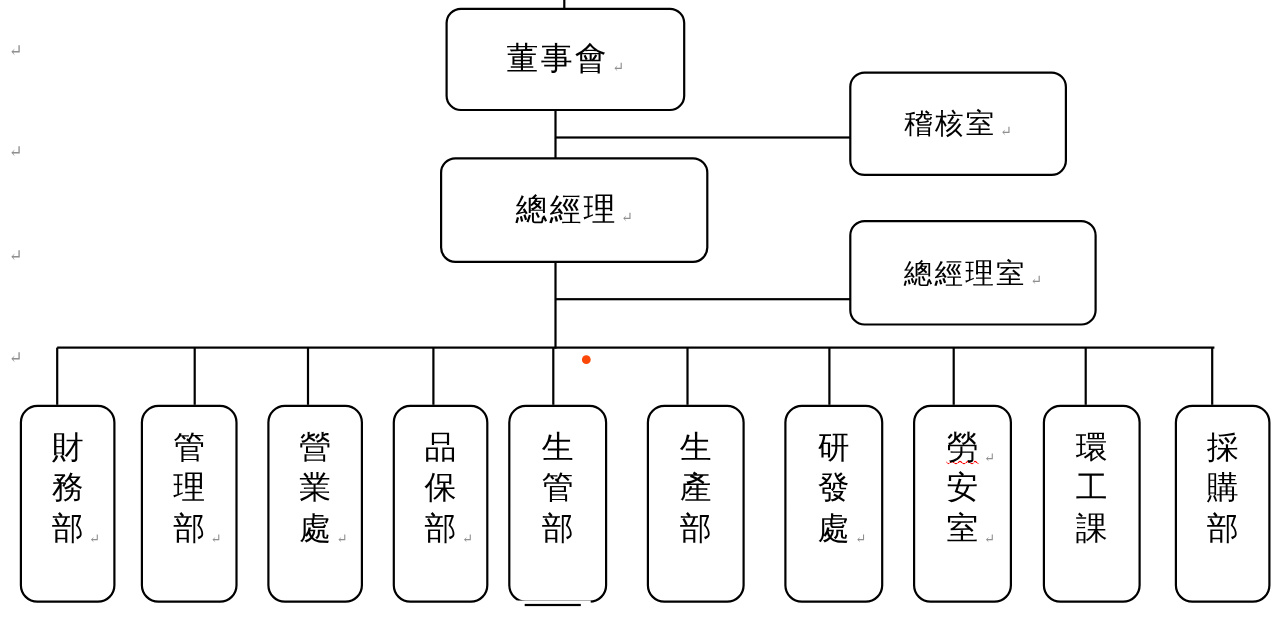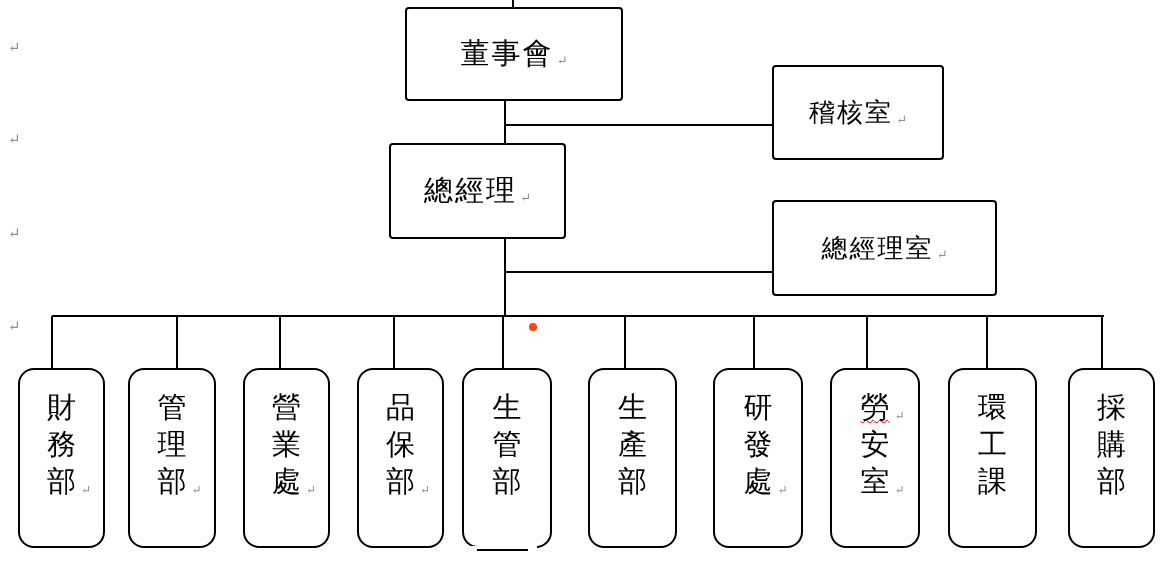--- a/index.html
+++ b/index.html
@@ -2,21 +2,21 @@
 <html><head>
 <meta charset="utf-8">
 <style>
   html,body{margin:0;padding:0;background:#ffffff;}
   .canvas{
     position:relative;width:1161px;height:565px;background:#ffffff;
     font-family:"Liberation Serif","DejaVu Serif",serif;overflow:hidden;
   }
   .ln{position:absolute;background:#000000;}
   .obox{
-    position:absolute;border:2.5px solid #000000;border-radius:4px;background:#ffffff;
+    position:absolute;border:2.5px solid #000000;border-radius:14px;background:#ffffff;
     display:flex;align-items:center;justify-content:center;box-sizing:border-box;
   }
   .olabel{font-size:29px;color:#000000;letter-spacing:2px;white-space:nowrap;}
   .obox.small .olabel{font-size:26px;}
   .rmark{color:#8f8f8f;font-size:13px;margin-left:3px;position:relative;top:7px;}
   .pmark{position:absolute;left:8px;color:#8f8f8f;font-size:15px;line-height:1;}
   .dept{
     position:absolute;top:368px;height:180px;border:2.5px solid #000000;border-radius:16px;
     background:#ffffff;box-sizing:border-box;padding-top:19px;
     display:flex;flex-direction:column;align-items:center;
@@ -58,26 +58,26 @@
       <div class="ln" style="left: 866px; top: 316px; width: 2px; height: 52px;"></div>
       <div class="ln" style="left: 986px; top: 316px; width: 2px; height: 52px;"></div>
       <div class="ln" style="left: 1101px; top: 316px; width: 2px; height: 52px;"></div>
     </div>
 
   <div class="obox" style="left:405px;top:7px;width:218px;height:94px">
     <span class="olabel">董事會</span>
     <span class="rmark">↵</span>
   </div>
 
-  <div class="obox small" style="left:772px;top:65px;width:172px;height:95px">
+  <div class="obox small" style="left:772px;top:65px;width:198px;height:95px">
     <span class="olabel">稽核室</span>
     <span class="rmark">↵</span>
   </div>
 
-  <div class="obox" style="left:389px;top:143px;width:177px;height:96px">
+  <div class="obox" style="left:400px;top:143px;width:244px;height:96px">
     <span class="olabel">總經理</span>
     <span class="rmark">↵</span>
   </div>
 
   <div class="obox small" style="left:772px;top:200px;width:225px;height:96px">
     <span class="olabel">總經理室</span>
     <span class="rmark">↵</span>
   </div>
 
   <div id="departments">

